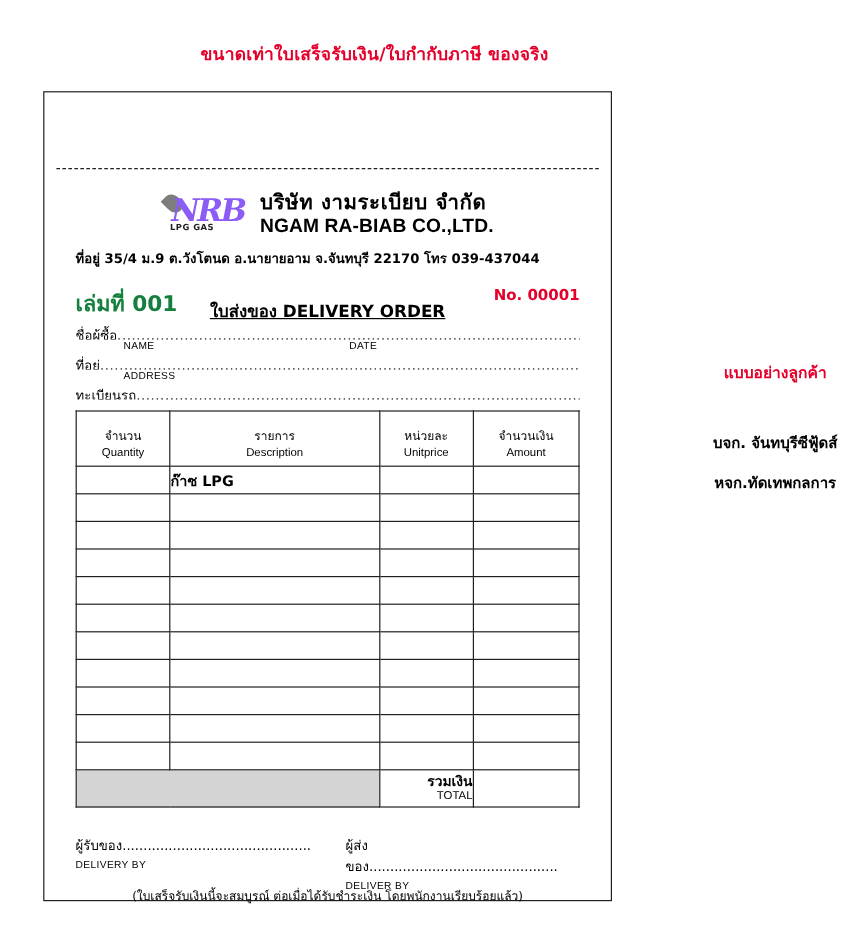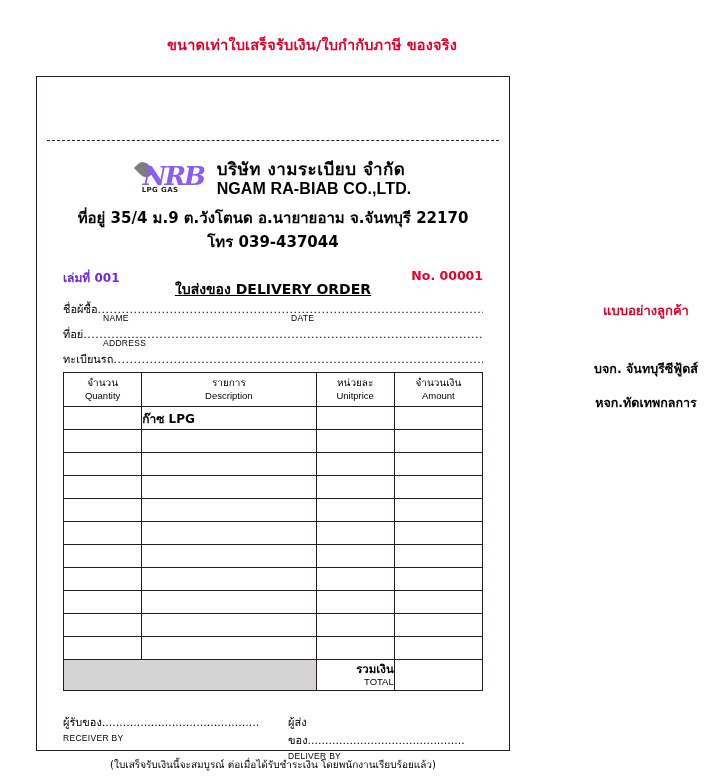--- a/index.html
+++ b/index.html
@@ -128,39 +128,38 @@
     font-weight: bold;
     letter-spacing: .5px;
   }
   .co-en {
     font-size: 16px;
     font-weight: bold;
     font-family: "Liberation Sans", sans-serif;
     letter-spacing: .1px;
   }
   .addr {
-    text-align: center;
-    font-size: 15px;
+    font-size: 11px;
     margin-top: 7px;
     font-weight: bold;
   }
 
   
   .title-row {
     position: relative;
     margin-top: 12px;
     height: 20px;
   }
   .book-no {
     position: absolute;
     left: 0;
     top: 2px;
-    color: #6d28d9;
-    font-weight: bold;
-    font-size: 12px;
+    color: #15803d;
+    font-weight: bold;
+    font-size: 18px;
   }
   .doc-title {
     position: absolute;
     left: 0; right: 0;
     text-align: center;
     font-size: 14px;
     font-weight: bold;
     text-decoration: underline;
     top: 12px;
   }
@@ -216,21 +215,21 @@
     table-layout: fixed;
   }
   table.items th, table.items td {
     border: 1px solid #231f20;
     padding: 0;
   }
   table.items th {
     font-weight: normal;
     font-size: 10px;
     line-height: 1.25;
-    padding: 4px 0 5px;
+    padding: 16px 0 5px;
     text-align: center;
   }
   th .en {
     font-family: "Liberation Sans", sans-serif;
     font-size: 9.5px;
     display: block;
   }
   td.cell { height: 22px; }
   td.desc {
     padding-left: 8px;
@@ -438,21 +437,21 @@
             <span class="en">TOTAL</span>
           </td>
           <td class="total-row"></td>
         </tr>
       </tbody>
     </table>
 
     <div class="sign">
       <div class="s1">
         <span>ผู้รับของ</span><span>.............................................</span>
-        <span class="en">RECEIVER BY</span>
+        <span class="en">DELIVERY BY</span>
       </div>
       <div class="s2">
         <span>ผู้ส่งของ</span><span>.............................................</span>
         <span class="en">DELIVER BY</span>
       </div>
     </div>
 
     <div class="footnote">(ใบเสร็จรับเงินนี้จะสมบูรณ์ ต่อเมื่อได้รับชำระเงิน โดยพนักงานเรียบร้อยแล้ว)</div>
 
   </div>

